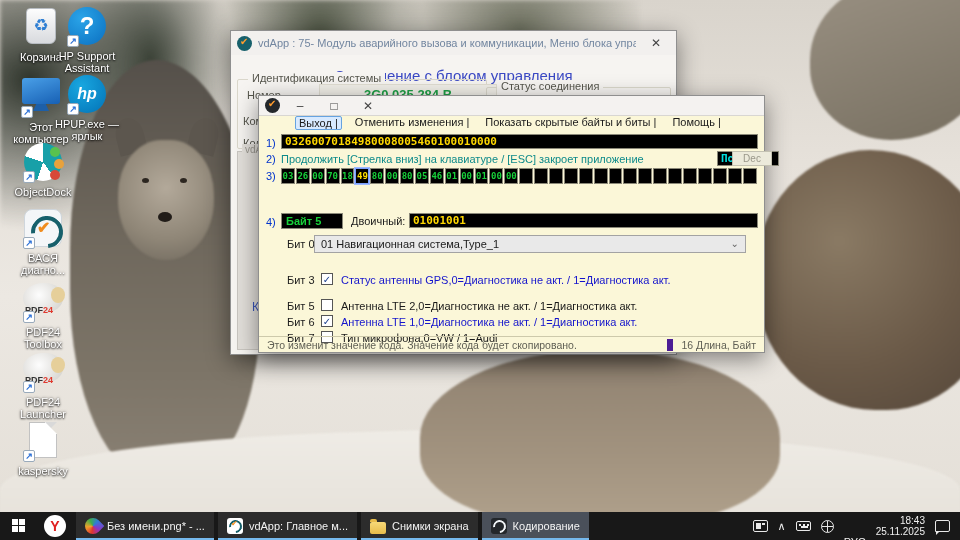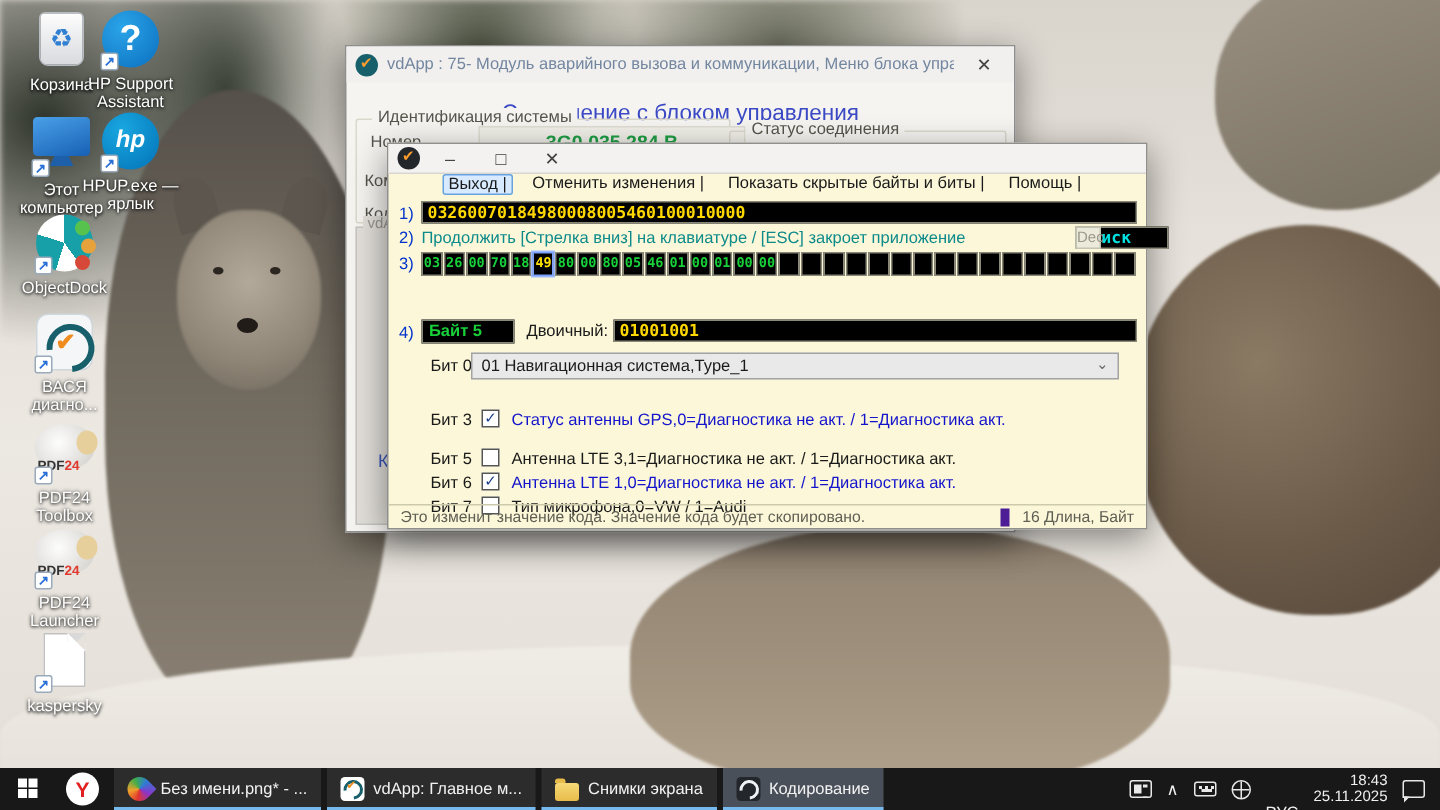--- a/index.html
+++ b/index.html
@@ -279,21 +279,21 @@
     <span class="mi">Показать скрытые байты и биты |</span>
     <span class="mi">Помощь |</span>
   </div>
 
   <span class="num" style="left:7px;top:41px">1)</span>
   <div class="blackfield yel" style="left:22px;top:38px;width:477px;height:15px">03260070184980008005460100010000</div>
 
   <span class="num" style="left:7px;top:57px">2)</span>
   <span class="hint" style="left:22px;top:57px">Продолжить [Стрелка вниз] на клавиатуре / [ESC] закроет приложение</span>
   <div class="blackfield cyn" style="left:422px;top:55px;width:62px;height:15px">Поиск</div>
-  <div class="decbtn" style="left:458px;top:55px;width:17px;height:15px">Dec</div>
+  <div class="decbtn" style="left:473px;top:55px;width:40px;height:15px">Dec</div>
 
   <span class="num" style="left:7px;top:74px">3)</span>
   <div class="cells" style="left:22px;top:72px">
     <span class="cell">03</span>
     <span class="cell">26</span>
     <span class="cell">00</span>
     <span class="cell">70</span>
     <span class="cell">18</span>
     <span class="cell sel">49</span>
     <span class="cell">80</span>
@@ -334,21 +334,21 @@
     <span>01 Навигационная система,Type_1</span>
     <span class="ar">⌄</span>
   </div>
 
   <span class="plain" style="left:28px;top:178px">Бит 3</span>
   <span class="chk" style="left:62px;top:177px">✓</span>
   <span class="bittext blue" style="left:82px;top:178px">Статус антенны GPS,0=Диагностика не акт. / 1=Диагностика акт.</span>
 
   <span class="plain" style="left:28px;top:204px">Бит 5</span>
   <span class="chk" style="left:62px;top:203px"></span>
-  <span class="bittext blk" style="left:82px;top:204px">Антенна LTE 3,1=Диагностика не акт. / 1=Диагностика акт.</span>
+  <span class="bittext blk" style="left:82px;top:204px">Антенна LTE 2,0=Диагностика не акт. / 1=Диагностика акт.</span>
 
   <span class="plain" style="left:28px;top:220px">Бит 6</span>
   <span class="chk" style="left:62px;top:219px">✓</span>
   <span class="bittext blue" style="left:82px;top:220px">Антенна LTE 1,0=Диагностика не акт. / 1=Диагностика акт.</span>
 
   <span class="plain" style="left:28px;top:236px">Бит 7</span>
   <span class="chk" style="left:62px;top:235px"></span>
   <span class="bittext blk" style="left:82px;top:236px">Тип микрофона,0=VW / 1=Audi</span>
 
   <div class="sbar">

